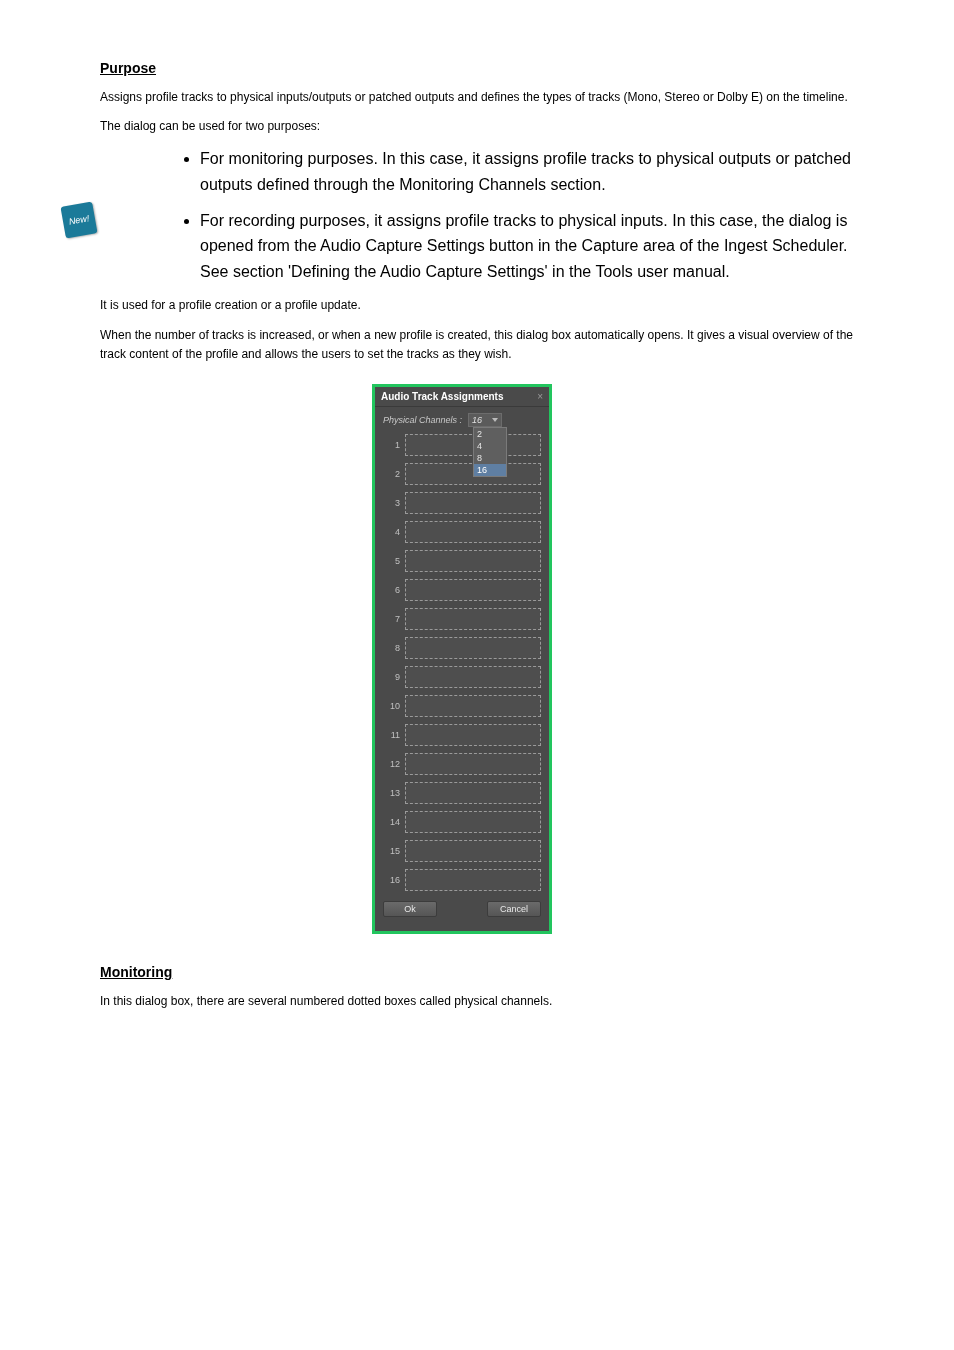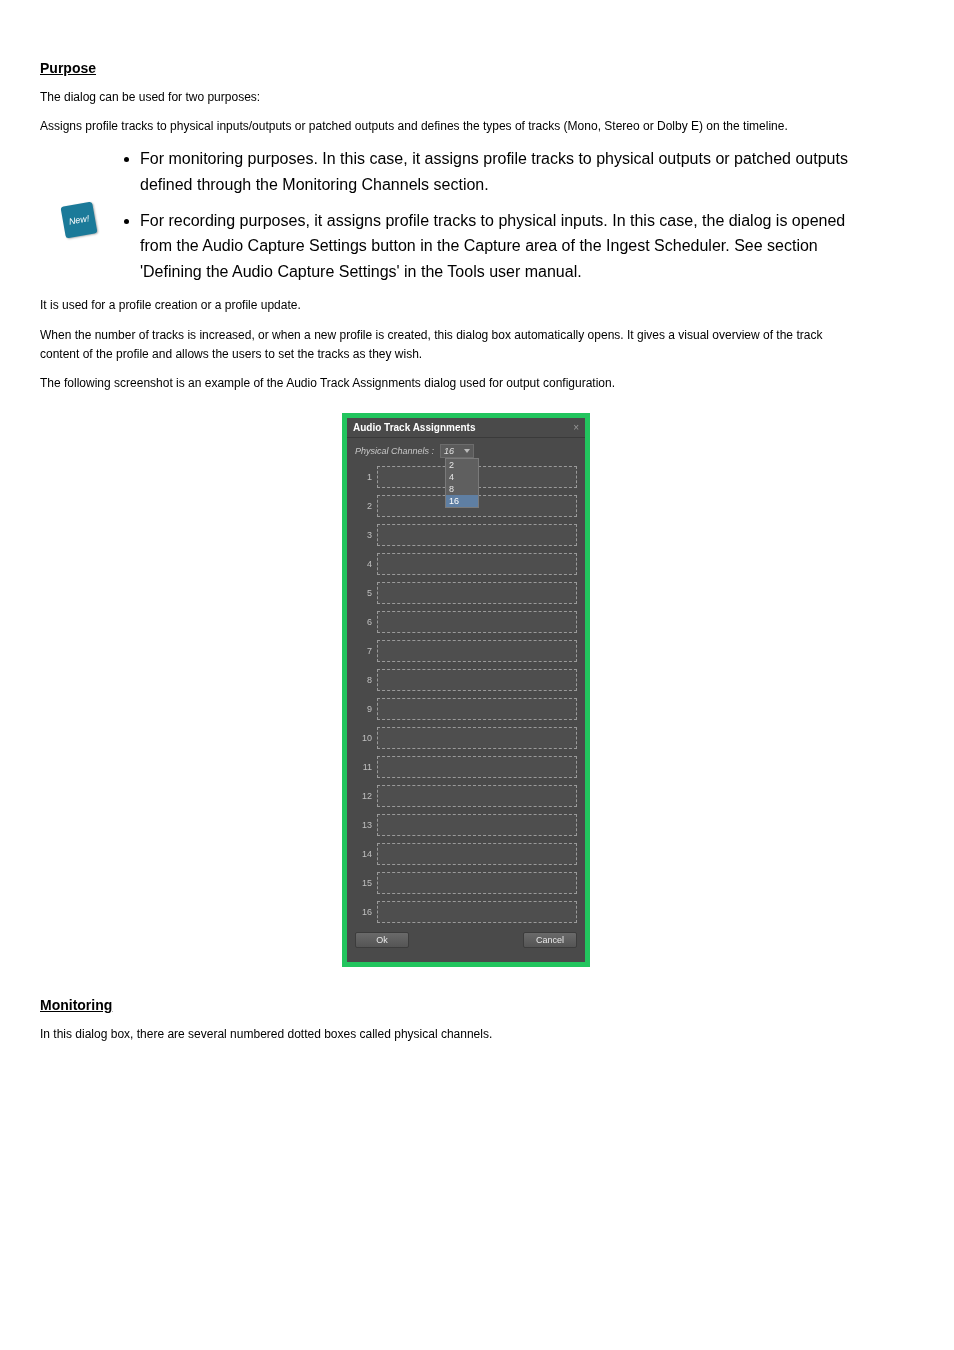--- a/index.html
+++ b/index.html
@@ -6,21 +6,21 @@
   body {
     width: 954px;
     height: 1350px;
     font-family: Arial, Helvetica, sans-serif;
     background: #fff;
     color: #000;
     position: relative;
     font-size: 12px;
   }
   .content {
-    padding: 60px 100px 40px 40px;
+    padding: 60px 100px 40px 100px;
   }
   .section-heading {
     font-size: 14px;
     font-weight: bold;
     text-decoration: underline;
     margin-bottom: 12px;
     color: #000;
   }
   .para {
     font-size: 12px;
@@ -54,22 +54,22 @@
     box-shadow: 1px 1px 2px rgba(0,0,0,0.3);
     font-style: italic;
   }
   
   .dialog-wrap {
     margin: 20px auto 30px auto;
     width: 210px;
   }
   .dialog {
     background: #4a4a4a;
-    border: 5px solid #22c55e;
-    width: 248px;
+    border: 3px solid #22c55e;
+    width: 180px;
     font-size: 9px;
     color: #d0d0d0;
   }
   .dlg-title {
     display: flex;
     justify-content: space-between;
     align-items: center;
     padding: 4px 6px;
     background: #4a4a4a;
     border-bottom: 1px solid #3a3a3a;
@@ -182,31 +182,30 @@
 <body>
 
 <div class="new-badge">
   <span>New!</span>
 </div>
 
 <div class="content">
 
   <div class="section-heading">Purpose</div>
 
+  <p class="para">Assigns profile tracks to physical inputs/outputs or patched outputs and defines the types of tracks (Mono, Stereo or Dolby E) on the timeline.</p>
   <p class="para">The dialog can be used for two purposes:</p>
-  <p class="para">Assigns profile tracks to physical inputs/outputs or patched outputs and defines the types of tracks (Mono, Stereo or Dolby E) on the timeline.</p>
 
   <ul class="list">
     <li>For monitoring purposes. In this case, it assigns profile tracks to physical outputs or patched outputs defined through the Monitoring Channels section.</li>
     <li>For recording purposes, it assigns profile tracks to physical inputs. In this case, the dialog is opened from the Audio Capture Settings button in the Capture area of the Ingest Scheduler. See section 'Defining the Audio Capture Settings' in the Tools user manual.</li>
   </ul>
 
   <p class="para">It is used for a profile creation or a profile update.</p>
   <p class="para">When the number of tracks is increased, or when a new profile is created, this dialog box automatically opens. It gives a visual overview of the track content of the profile and allows the users to set the tracks as they wish.</p>
-  <p class="para">The following screenshot is an example of the Audio Track Assignments dialog used for output configuration.</p>
 
   <div class="dialog-wrap">
     <div class="dialog">
       <div class="dlg-title">
         <span class="dlg-title-text">Audio Track Assignments</span>
         <span class="dlg-close">×</span>
       </div>
       <div class="dlg-body">
         <div class="pc-row">
           <span class="pc-label">Physical Channels :</span>

